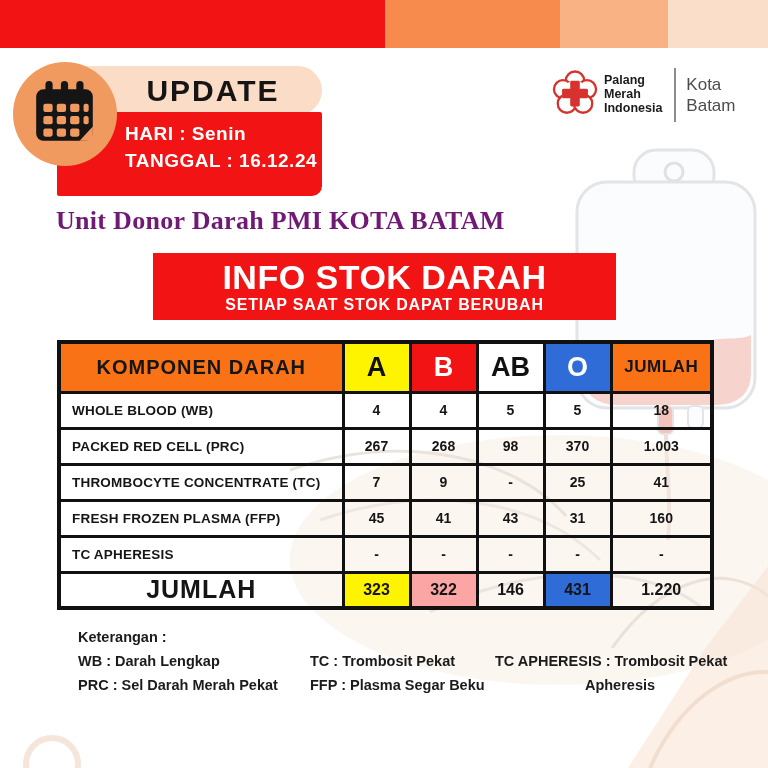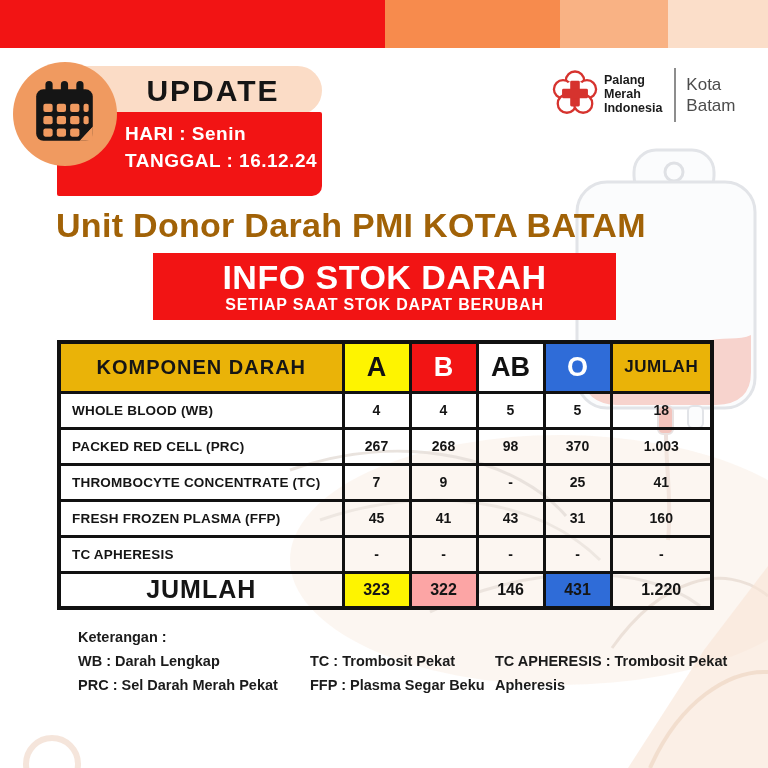--- a/index.html
+++ b/index.html
@@ -29,31 +29,31 @@
   .cal-circle { position:absolute; left:13px; top:62px; width:104px; height:104px;
     background:#F09A60; border-radius:50%; display:flex; align-items:center; justify-content:center; z-index:3; }
 
   
   .pmi { position:absolute; left:552px; top:68px; display:flex; align-items:center; z-index:2; }
   .pmi-name { margin-left:6px; font-size:12.5px; font-weight:800; line-height:1.1; color:#1b1b1b; }
   .pmi-div { width:2px; height:54px; background:#8d8d8d; margin:0 10px 0 12px; }
   .pmi-region { font-size:17px; font-weight:400; color:#4c4c4c; line-height:1.25; }
 
   
-  .heading { position:absolute; left:56px; top:206px; font-size:34px; font-weight:800; color:#a16207; letter-spacing:0.3px; }
+  .heading { position:absolute; left:56px; top:206px; font-size:26px; font-weight:800; color:#701a75; letter-spacing:0.3px;font-family:Liberation Serif, serif; }
   .banner { position:absolute; left:153px; top:253px; width:463px; height:67px; background:#F21414;
     display:flex; flex-direction:column; align-items:center; justify-content:center; }
   .banner-title { color:#fff; font-size:34px; font-weight:800; line-height:36px; letter-spacing:0.5px; }
   .banner-sub { color:#fff; font-size:16px; font-weight:700; line-height:20px; letter-spacing:0.8px; }
 
   
   .stock-table { position:absolute; left:57px; top:340px; width:653px; border-collapse:collapse;
     border:4px solid #111; table-layout:fixed; background:transparent; }
   .stock-table th, .stock-table td { border:3px solid #111; text-align:center; vertical-align:middle; color:#151515; }
-  .stock-table thead th { height:50px; background:#eab308; }
+  .stock-table thead th { height:50px; background:#f97316; }
   .th-comp { font-size:20px; font-weight:800; letter-spacing:1px; }
   .th-type { font-size:27px; font-weight:800; }
   .h-a  { background:#FEF400 !important; color:#111 !important; }
   .h-b  { background:#F21414 !important; color:#fff !important; }
   .h-ab { background:#ffffff !important; color:#111 !important; }
   .h-o  { background:#2F6CD8 !important; color:#fff !important; }
   .th-total { font-size:17px; font-weight:800; letter-spacing:0.5px; }
   .stock-table tbody tr { height:36px; }
   .row-label { text-align:left !important; padding-left:11px; font-size:13.5px; font-weight:800; letter-spacing:0.2px; }
   .val { font-size:14px; font-weight:700; }
@@ -66,21 +66,21 @@
 
   
   .legend { position:absolute; left:78px; top:629px; color:#1b1b1b; }
   .legend-title { font-size:14.5px; font-weight:800; margin-bottom:4px; }
   .legend-cols { display:flex; }
   .legend-col { display:flex; flex-direction:column; }
   .legend-col .ln { font-size:14.5px; font-weight:800; line-height:24px; white-space:nowrap; }
   .lc1 { width:232px; }
   .lc2 { width:185px; }
   .lc3 { width:250px; }
-  .lc3 .ln2 { text-align:left; }
+  .lc3 .ln2 { text-align:center; }
 
   
   .footer-pill { position:absolute; left:42px; top:701px; width:684px; height:43px; background:#F21414;
     border-radius:22px; display:flex; align-items:center; justify-content:center; }
   .footer-pill span { color:#fff; font-size:16px; font-weight:800; letter-spacing:0.2px; }
 </style>
 </head>
 <body>
 
 <div class="page">

